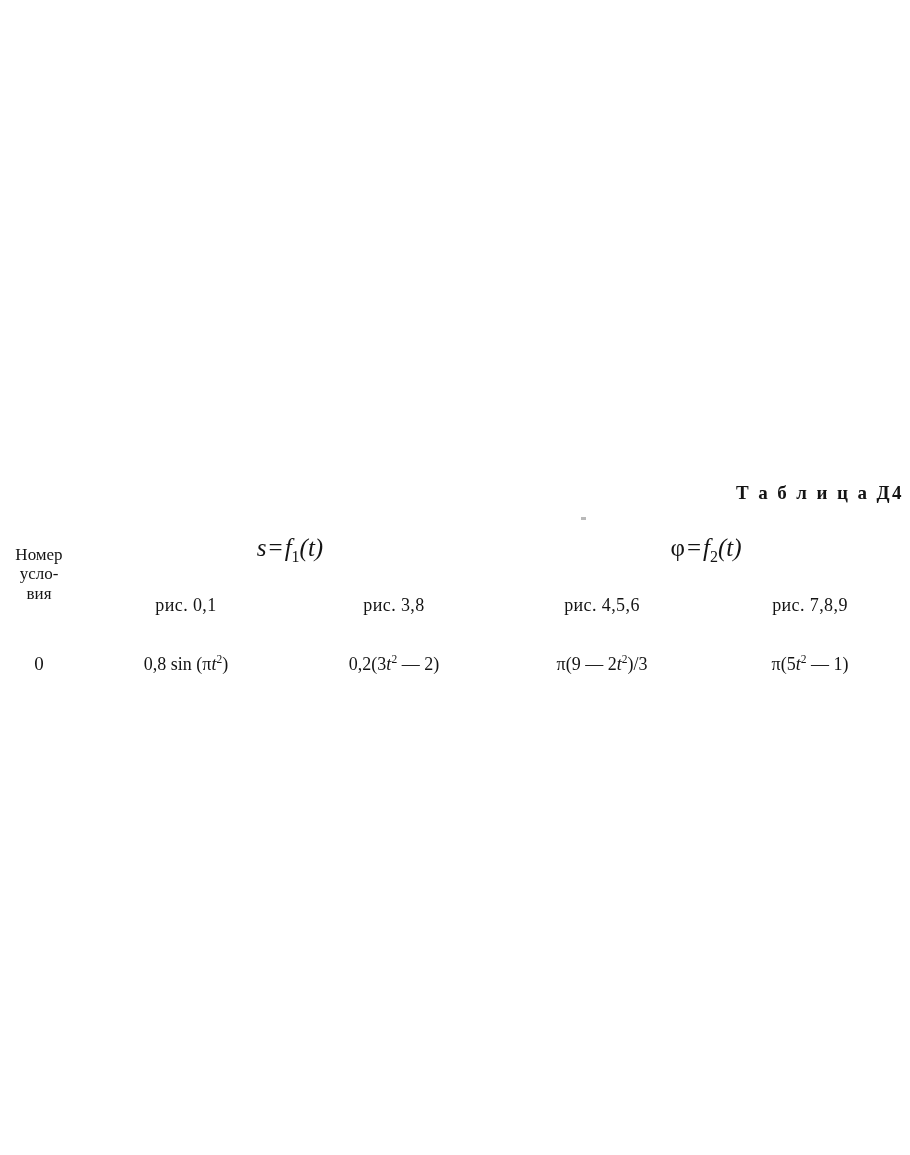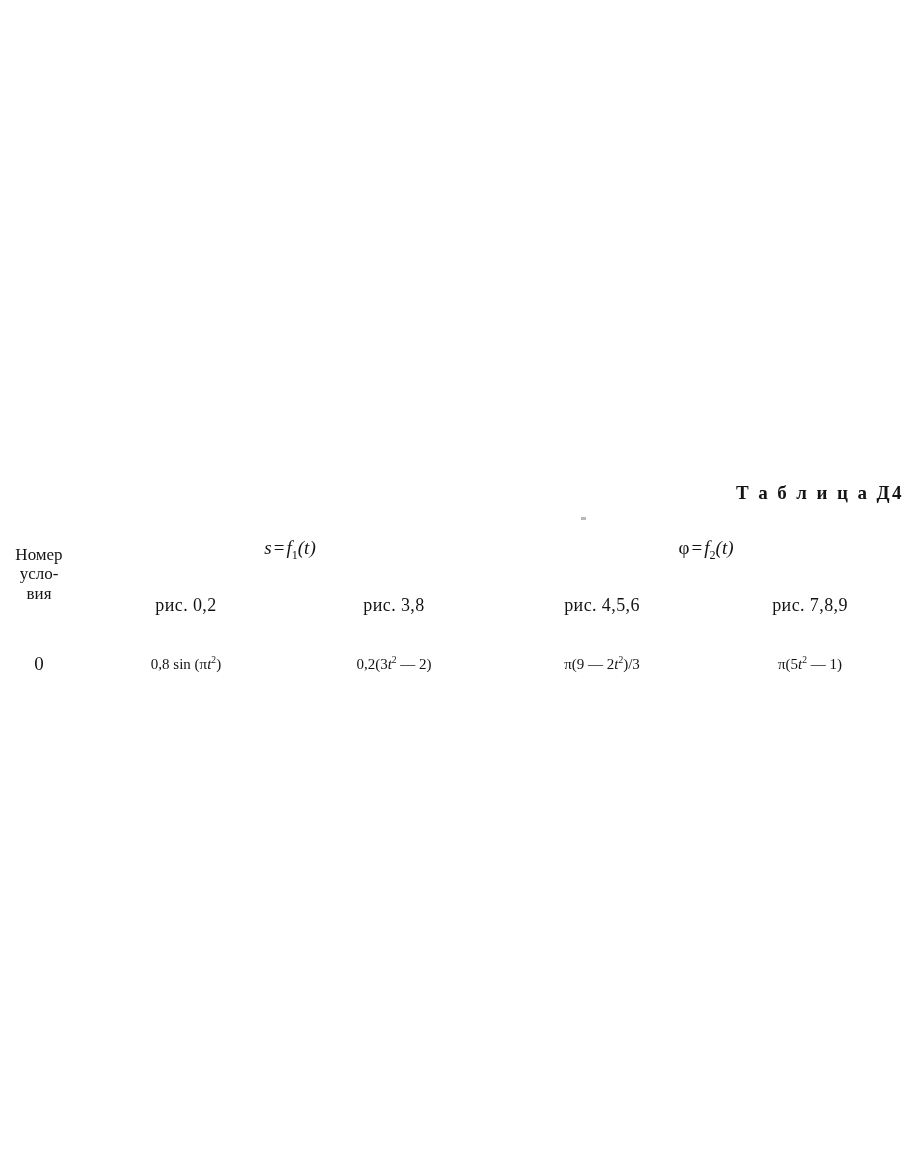--- a/index.html
+++ b/index.html
@@ -71,30 +71,30 @@
   .cell-num-head {
     font-size: 17px;
     font-weight: bold;
     line-height: 1.12;
     padding: 4px 2px 6px 2px;
   }
   .cell-num-head div { white-space: nowrap; }
 
   .cell-group-head {
     height: 62px;
-    font-size: 19px;
+    font-size: 25px;
   }
   .cell-fig-head {
     height: 52px;
     font-size: 18px;
     letter-spacing: 0.4px;
   }
   .cell-body {
     height: 66px;
-    font-size: 15px;
+    font-size: 18px;
   }
   .cell-num-body {
     font-size: 19px;
   }
 
   
   .mi { font-style: italic; }
   .mop { padding: 0 2px; }
   sub, sup {
     font-size: 0.64em;
@@ -142,21 +142,21 @@
             </span>
           </td>
           <td colspan="2" class="cell-group-head rule-top rule-thin-bot rule-left">
             <span class="nowrap">
               <span>φ</span><span class="mop">=</span><span class="fn">f</span><sub>2</sub><span class="mi">(t)</span>
             </span>
           </td>
         </tr>
 
         <tr>
-          <td class="cell-fig-head rule-bot rule-left">рис. 0,2</td>
+          <td class="cell-fig-head rule-bot rule-left">рис. 0,1</td>
           <td class="cell-fig-head rule-bot rule-left">рис. 3,8</td>
           <td class="cell-fig-head rule-bot rule-left">рис. 4,5,6</td>
           <td class="cell-fig-head rule-bot rule-left">рис. 7,8,9</td>
         </tr>
 
         <tr>
           <td class="cell-body cell-num-body rule-bot">0</td>
           <td class="cell-body rule-bot rule-left">
             <span class="nowrap"><span>0,8 sin (π</span><span class="mi">t</span><sup>2</sup><span>)</span></span>
           </td>

